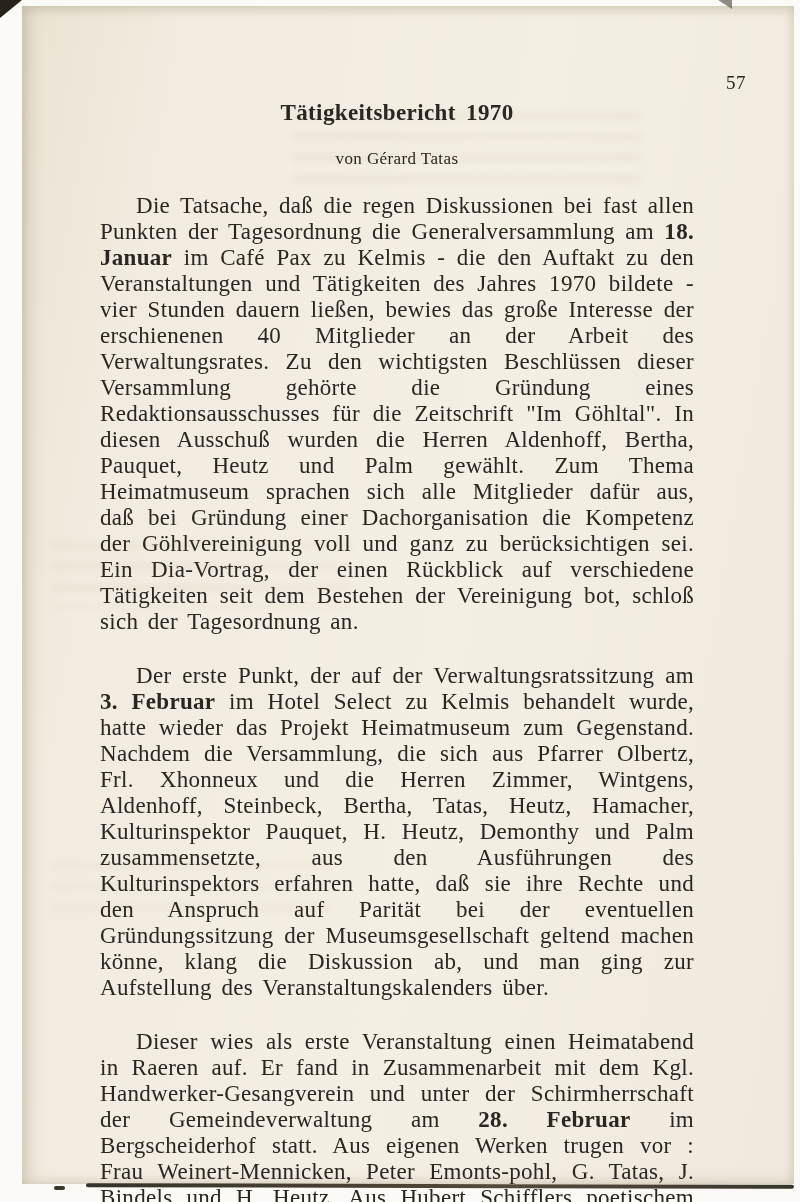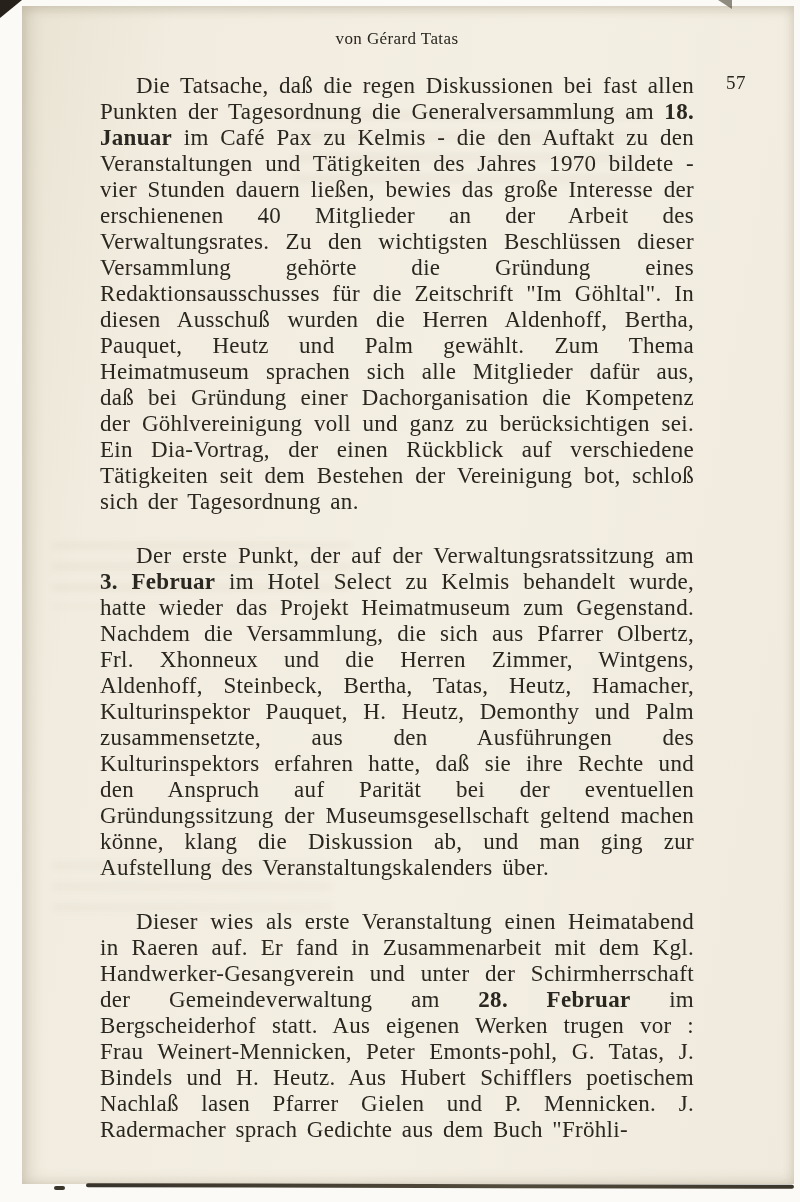--- a/index.html
+++ b/index.html
@@ -122,20 +122,21 @@
 
   <div class="page">
 
     <div class="ghost ghost-1"></div>
     <div class="ghost ghost-2"></div>
     <div class="ghost ghost-3"></div>
 
     <div class="page-number">57</div>
 
     <div class="content">
+      <h1 class="title">Tätigkeitsbericht 1970</h1>
       <div class="byline">von Gérard Tatas</div>
 
       <div class="body-text">
         <p><span>Die Tatsache, daß die regen Diskussionen bei fast allen Punkten der Tagesordnung die Generalversammlung am </span><strong class="bold-date">18. Januar</strong><span> im Café Pax zu Kelmis - die den Auftakt zu den Veranstaltungen und Tätigkeiten des Jahres 1970 bildete - vier Stunden dauern ließen, bewies das große Interesse der erschienenen 40 Mitglieder an der Arbeit des Verwaltungsrates. Zu den wichtigsten Beschlüssen dieser Versammlung gehörte die Gründung eines Redaktionsausschusses für die Zeitschrift "Im Göhltal". In diesen Ausschuß wurden die Herren Aldenhoff, Bertha, Pauquet, Heutz und Palm gewählt. Zum Thema Heimatmuseum sprachen sich alle Mitglieder dafür aus, daß bei Gründung einer Dachorganisation die Kompetenz der Göhlvereinigung voll und ganz zu berücksichtigen sei. Ein Dia-Vortrag, der einen Rückblick auf verschiedene Tätigkeiten seit dem Bestehen der Vereinigung bot, schloß sich der Tagesordnung an.</span></p>
 
         <p><span>Der erste Punkt, der auf der Verwaltungsratssitzung am </span><strong class="bold-date">3. Februar</strong><span> im Hotel Select zu Kelmis behandelt wurde, hatte wieder das Projekt Heimatmuseum zum Gegenstand. Nachdem die Versammlung, die sich aus Pfarrer Olbertz, Frl. Xhonneux und die Herren Zimmer, Wintgens, Aldenhoff, Steinbeck, Bertha, Tatas, Heutz, Hamacher, Kulturinspektor Pauquet, H. Heutz, Demonthy und Palm zusammensetzte, aus den Ausführungen des Kulturinspektors erfahren hatte, daß sie ihre Rechte und den Anspruch auf Parität bei der eventuellen Gründungssitzung der Museumsgesellschaft geltend machen könne, klang die Diskussion ab, und man ging zur Aufstellung des Veranstaltungskalenders über.</span></p>
 
         <p><span>Dieser wies als erste Veranstaltung einen Heimatabend in Raeren auf. Er fand in Zusammenarbeit mit dem Kgl. Handwerker-Gesangverein und unter der Schirmherrschaft der Gemeindeverwaltung am </span><strong class="bold-date">28. Februar</strong><span> im Bergscheiderhof statt. Aus eigenen Werken trugen vor : Frau Weinert-Mennicken, Peter Emonts-pohl, G. Tatas, J. Bindels und H. Heutz. Aus Hubert Schifflers poetischem Nachlaß lasen Pfarrer Gielen und P. Mennicken. J. Radermacher sprach Gedichte aus dem Buch "Fröhli-</span></p>
       </div>
     </div>

